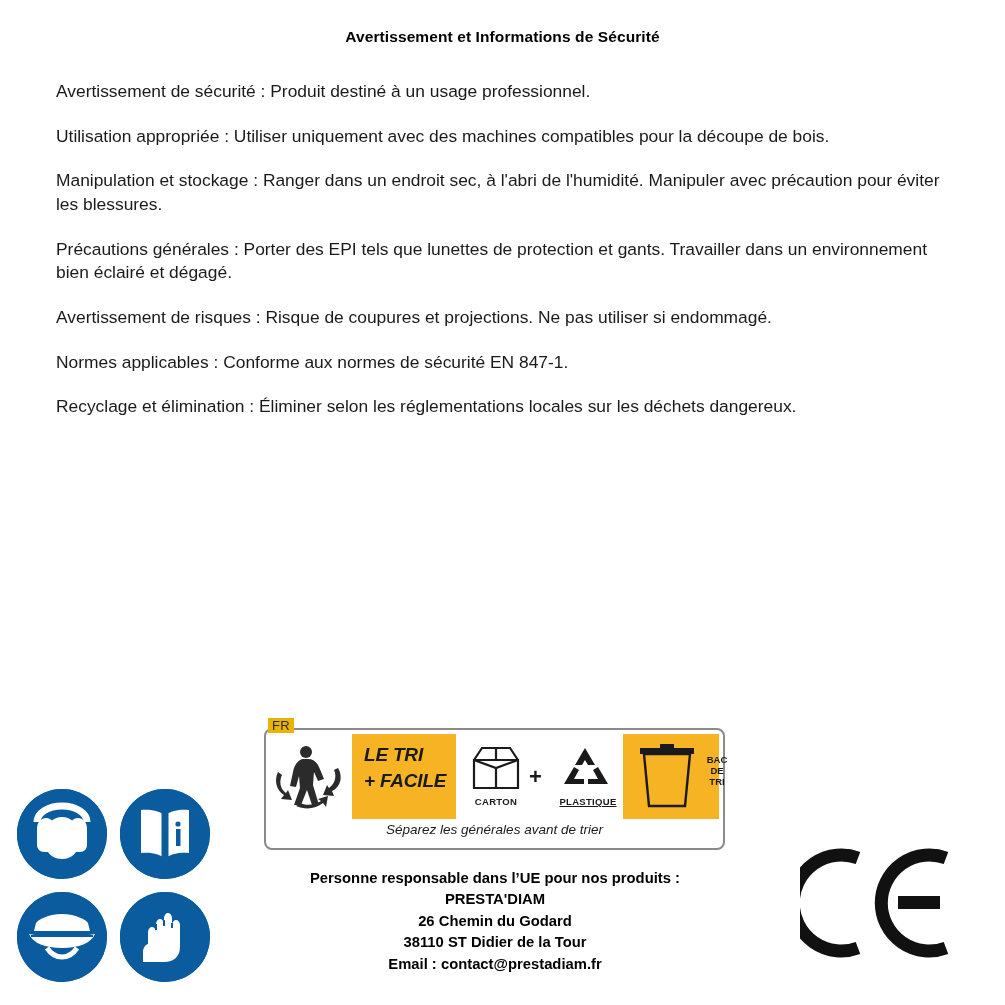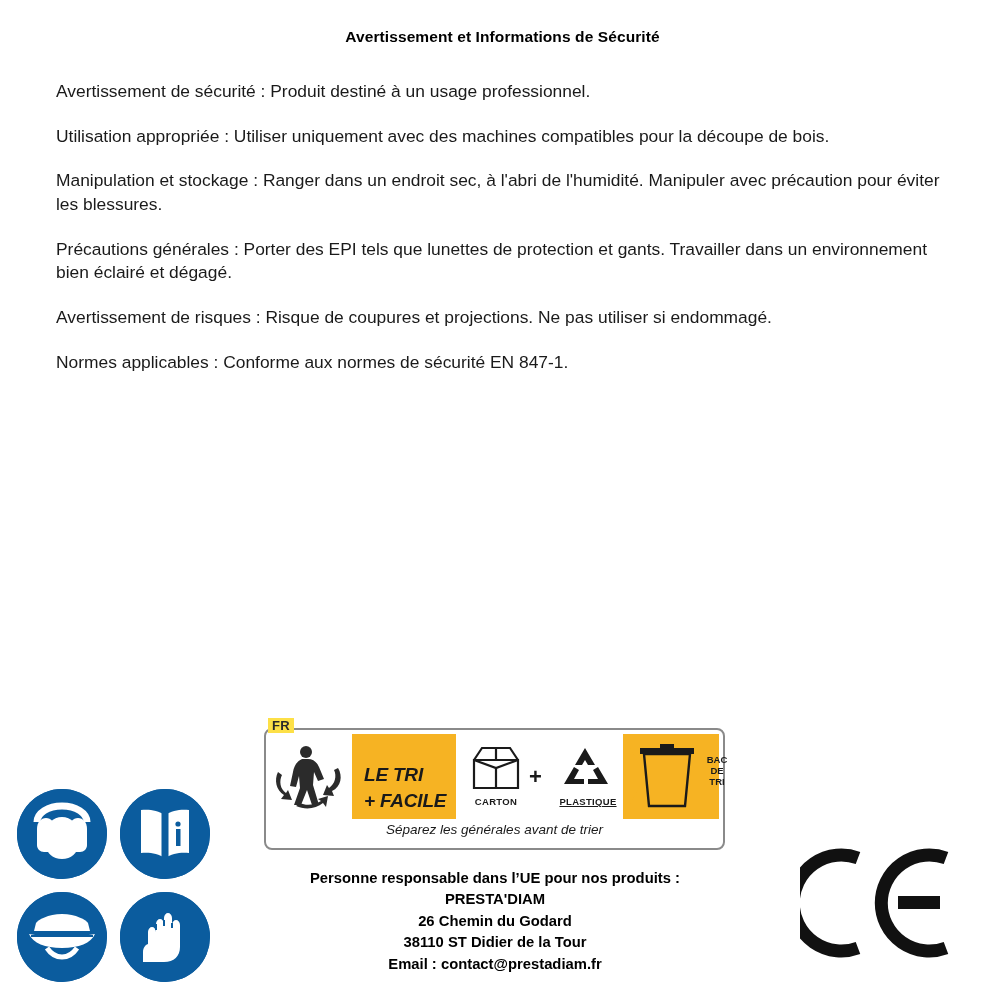--- a/index.html
+++ b/index.html
@@ -84,24 +84,24 @@
     left: 0; top: 10px;
     width: 461px; height: 122px;
     border: 2px solid #8a8a8a;
     border-radius: 8px;
     box-sizing: border-box;
     background: #ffffff;
   }
   .tri-fr {
     position: absolute;
     left: 4px; top: 0px;
-    background: #fde047;
+    background: #eab308;
     padding: 0 4px;
     font-size: 13px;
-    font-weight: bold;
+    font-weight: normal;
     color: #2a2a2a;
     letter-spacing: .4px;
   }
   .tri-inner {
     position: absolute;
     left: 2px; top: 12px;
     width: 457px; height: 118px;
   }
   .tri-yellow {
     position: absolute;
@@ -126,21 +126,20 @@
   .tri-text {
     position: absolute;
     left: 98px; top: 12px;
     width: 92px;
     color: #1a1a1a;
     font-weight: bold;
     font-style: italic;
     font-size: 19px;
     line-height: 1.35;
     letter-spacing: -0.2px;
-    margin-top: 20px;
   }
   .tri-man {
     position: absolute;
     left: 6px; top: 8px;
     width: 76px; height: 78px;
   }
   .tri-icon-cap {
     position: absolute;
     font-size: 9.5px;
     font-weight: bold;
@@ -211,20 +210,21 @@
 
   <div class="doc-title">Avertissement et Informations de Sécurité</div>
 
   <div class="body-block">
     <div class="para">Avertissement de sécurité : Produit destiné à un usage professionnel.</div>
     <div class="para">Utilisation appropriée : Utiliser uniquement avec des machines compatibles pour la découpe de bois.</div>
     <div class="para">Manipulation et stockage : Ranger dans un endroit sec, à l'abri de l'humidité. Manipuler avec précaution pour éviter les blessures.</div>
     <div class="para">Précautions générales : Porter des EPI tels que lunettes de protection et gants. Travailler dans un environnement bien éclairé et dégagé.</div>
     <div class="para">Avertissement de risques : Risque de coupures et projections. Ne pas utiliser si endommagé.</div>
     <div class="para">Normes applicables : Conforme aux normes de sécurité EN 847-1.</div>
+    <div class="para">Recyclage et élimination : Éliminer selon les réglementations locales sur les déchets dangereux.</div>
   </div>
 
   <div class="bottom">
 
     <div class="picto-grid">
 
       <div class="picto p1">
         <svg width="90" height="90" viewBox="0 0 90 90" aria-hidden="true">
           <circle cx="45" cy="45" r="45" fill="#0b5c9e"></circle>
           <path d="M20 40c0-7 4-11 9-11s9 4 9 11v16c0 4-3 7-7 7h-4c-4 0-7-3-7-7V40z" fill="#ffffff"></path>

